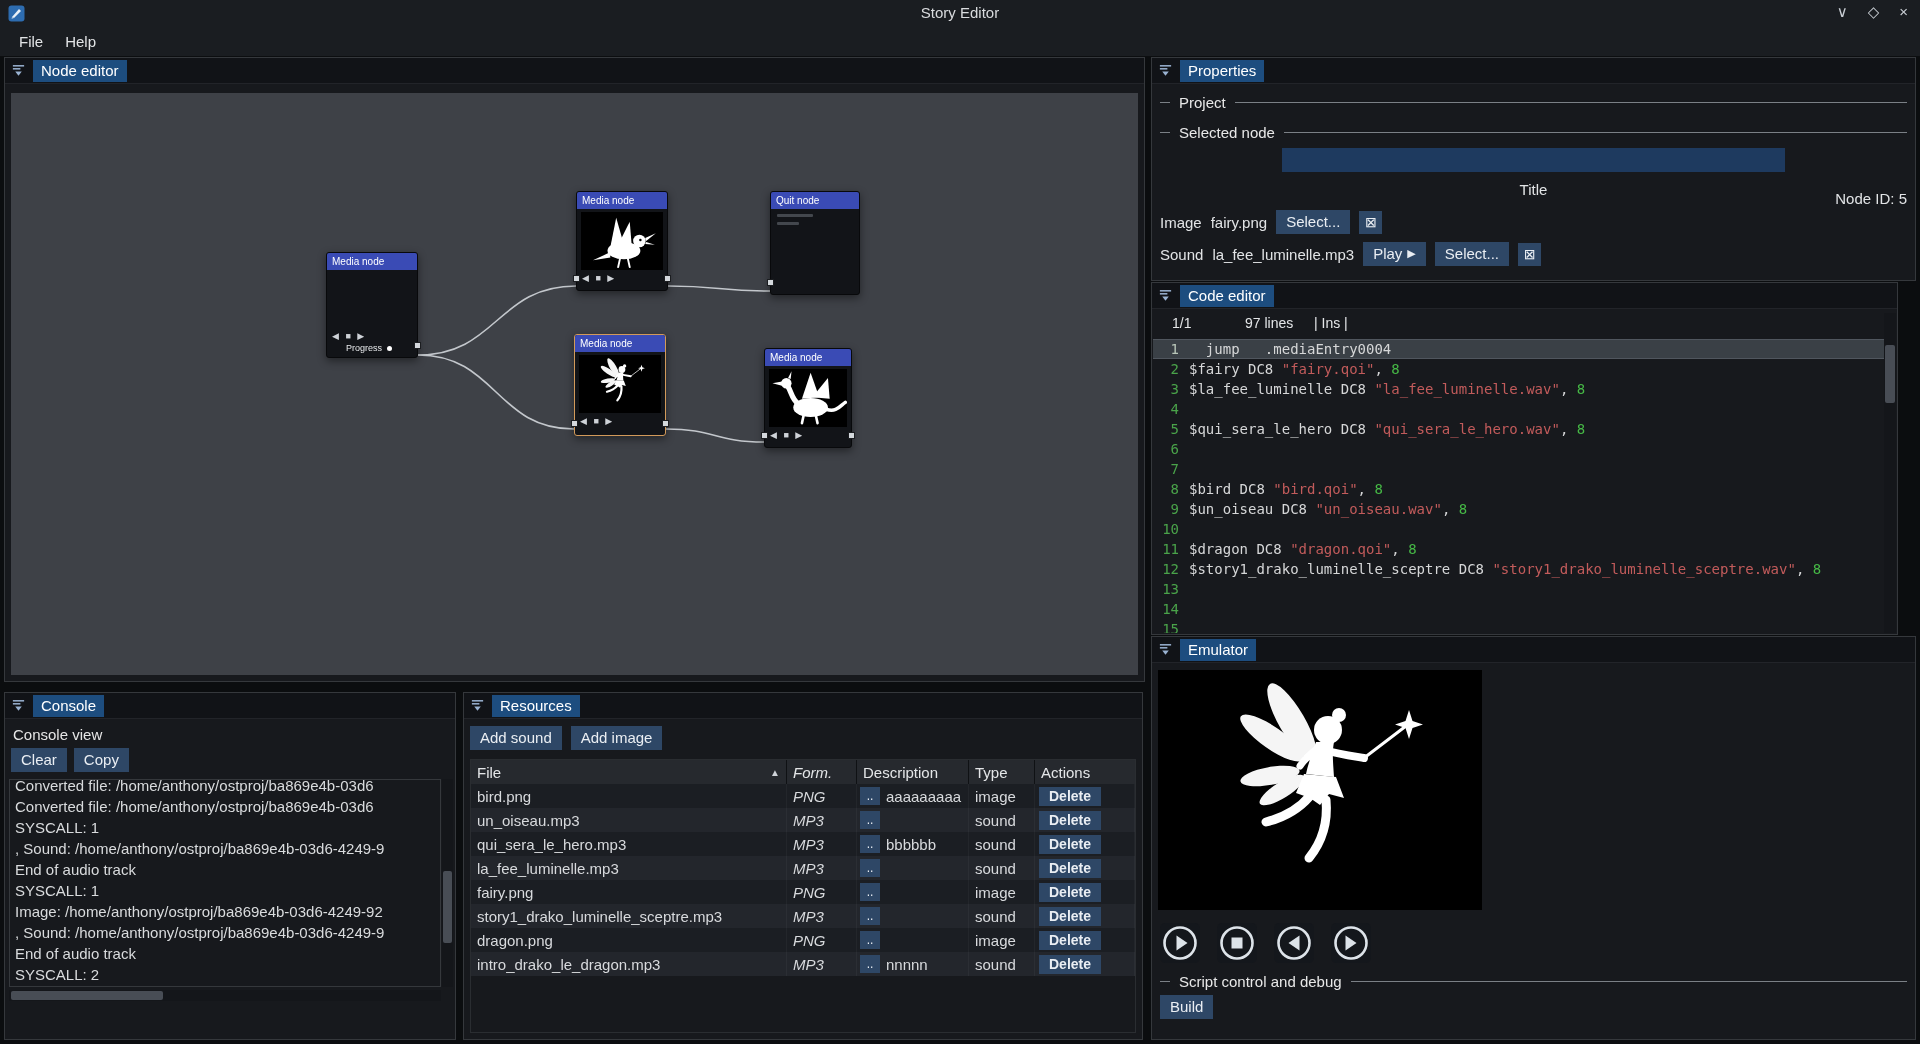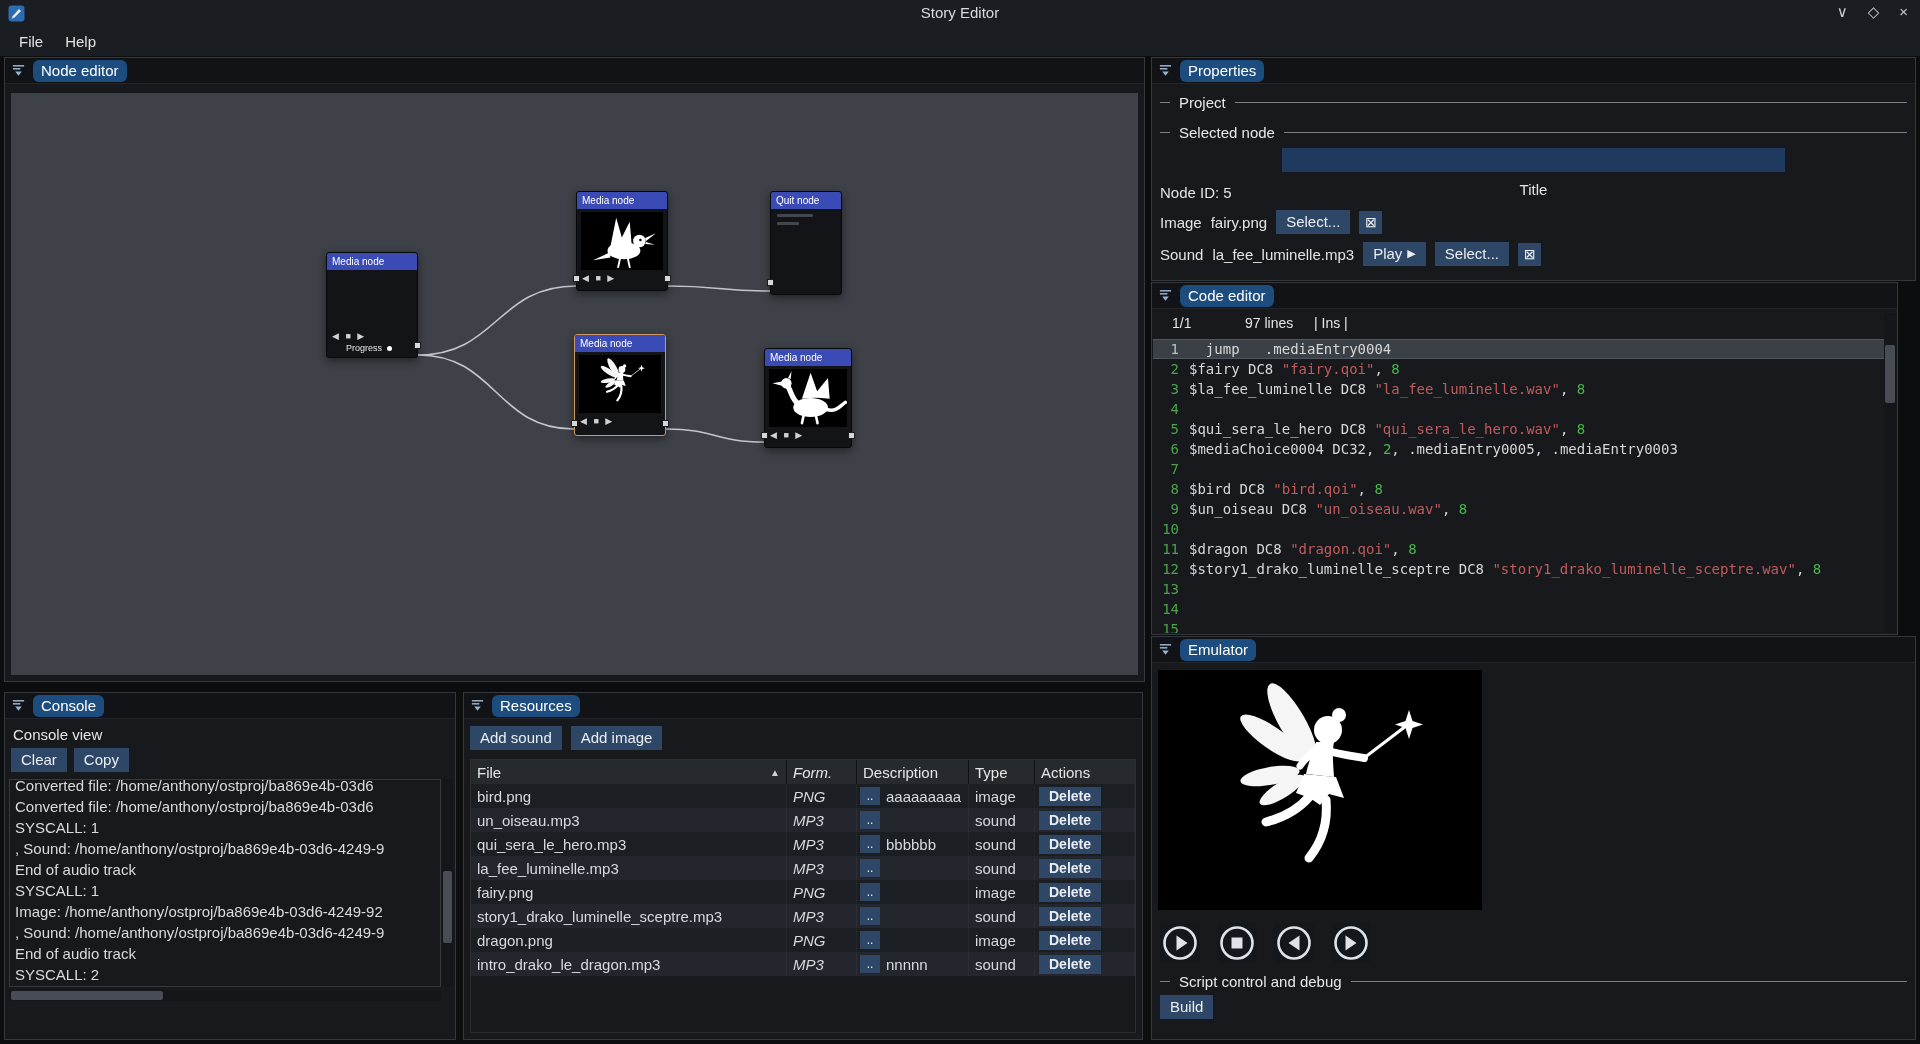--- a/index.html
+++ b/index.html
@@ -12,21 +12,21 @@
   .titlebar .title { position:absolute; left:0; right:0; top:4px; text-align:center; font-size:15px; color:#d9dbde; }
   .app-icon { position:absolute; left:8px; top:5px; width:17px; height:17px; }
   .win-controls { position:absolute; right:12px; top:3px; display:flex; gap:20px; font-size:15px; color:#c9ced4; }
   .win-controls span { cursor:default; }
   .menubar { position:absolute; top:27px; left:0; width:100%; height:30px; background:#1a1d21; display:flex; align-items:center; padding-left:8px; border-bottom:1px solid #0c0e10; }
   .menu-item { padding:4px 11px; font-size:15px; color:#e2e4e6; }
 
   
   .panel { position:absolute; background:#17191d; border:1px solid #35383c; }
   .panel-header { position:absolute; left:0; top:0; right:0; height:26px; background:#111317; display:flex; align-items:center; gap:7px; padding-left:6px; border-bottom:1px solid #222429; }
-  .panel-tab { background:var(--tab-accent,#1d4d7f); color:#fff; font-size:15px; padding:2px 8px 3px; white-space:nowrap;border-radius:6px; }
+  .panel-tab { background:var(--tab-accent,#1d4d7f); color:#fff; font-size:15px; padding:2px 8px 3px; white-space:nowrap; }
   .collapse-icon { width:15px; height:15px; flex:none; }
 
   #panel-node-editor { left:4px;  top:57px;  width:1141px; height:625px; }
   #panel-console     { left:4px;  top:692px; width:452px;  height:348px; }
   #panel-resources   { left:463px; top:692px; width:680px; height:348px; }
   #panel-properties  { left:1151px; top:57px; width:765px; height:224px; }
   #panel-code        { left:1151px; top:282px; width:747px; height:353px; }
   #panel-emulator    { left:1151px; top:636px; width:765px; height:404px; }
 
   
@@ -181,21 +181,21 @@
                   <path d="M46 48 L48 57"></path>
     </g>
     <circle cx="59" cy="29" r="1.3" fill="#000"></circle>
   </svg>
             </div>
             <div class="gnode-footer">◀ ■ ▶</div>
           </div>
           <span class="pin out"></span>
           <span class="pin in"></span>
         </div>
-        <div class="gnode" style="left: 759px; top: 98px; width: 72px; height: 104px;">
+        <div class="gnode" style="left: 759px; top: 98px; width: 90px; height: 104px;">
           <div class="gnode-header">Quit node</div>
           <div class="gnode-body" style="height: 85px;">
             <div class="mini-bar" style="width: 36px;"></div>
             <div class="mini-bar" style="width: 22px;"></div>
           </div>
           <span class="pin in"></span>
         </div>
         <div class="gnode selected" style="left: 563px; top: 241px; width: 92px; height: 102px;">
           <div class="gnode-header">Media node</div>
           <div class="gnode-body" style="height: 83px;">
@@ -267,21 +267,21 @@
     <path d="M4.5 9 L8 13.5 L11.5 9 Z" fill="#9ab3d2"></path>
   </svg></span>
       <span class="panel-tab">Properties</span>
     </div>
     <div class="prow group-row" style="top:36px;">Project</div>
     <div class="prow group-row" style="top:66px;">Selected node</div>
     <div class="prow" style="top:90px;flex-direction:column;">
       <input class="text-input" style="width: 503px;" value="">
       <span class="plabel">Title</span>
     </div>
-    <div class="prow" style="top:126px;">
+    <div class="prow" style="top:132px;justify-content:flex-end;">
       <span class="plabel">Node ID: 5</span>
     </div>
     <div class="prow" style="top:152px;">
       <span class="plabel">Image</span>
       <span class="pvalue">fairy.png</span>
       <button class="btn">Select...</button>
       <button class="iconbtn">⊠</button>
     </div>
     <div class="prow" style="top:184px;">
       <span class="plabel">Sound</span>
@@ -310,21 +310,21 @@
       <span style="left:20px">1/1</span>
       <span style="left:93px">97 lines</span>
       <span style="left:162px">| Ins |</span>
     </div>
     <div id="code-area">
         <div class="code-line selected"><span class="gutter">1</span><span class="code-text"><span class="tok-p">  jump   .mediaEntry0004</span></span></div>
         <div class="code-line"><span class="gutter">2</span><span class="code-text"><span class="tok-p">$fairy DC8 </span><span class="tok-s">"fairy.qoi"</span><span class="tok-p">, </span><span class="tok-n">8</span></span></div>
         <div class="code-line"><span class="gutter">3</span><span class="code-text"><span class="tok-p">$la_fee_luminelle DC8 </span><span class="tok-s">"la_fee_luminelle.wav"</span><span class="tok-p">, </span><span class="tok-n">8</span></span></div>
         <div class="code-line"><span class="gutter">4</span><span class="code-text"></span></div>
         <div class="code-line"><span class="gutter">5</span><span class="code-text"><span class="tok-p">$qui_sera_le_hero DC8 </span><span class="tok-s">"qui_sera_le_hero.wav"</span><span class="tok-p">, </span><span class="tok-n">8</span></span></div>
-        <div class="code-line"><span class="gutter">6</span><span class="code-text"><span class="tok-p">$mediaChoice0004 DC32, </span><span class="tok-n">2</span><span class="tok-p">, .mediaEntry0005, .mediaEntry0003</span></span></div>
+        <div class="code-line"><span class="gutter">6</span></div>
         <div class="code-line"><span class="gutter">7</span><span class="code-text"></span></div>
         <div class="code-line"><span class="gutter">8</span><span class="code-text"><span class="tok-p">$bird DC8 </span><span class="tok-s">"bird.qoi"</span><span class="tok-p">, </span><span class="tok-n">8</span></span></div>
         <div class="code-line"><span class="gutter">9</span><span class="code-text"><span class="tok-p">$un_oiseau DC8 </span><span class="tok-s">"un_oiseau.wav"</span><span class="tok-p">, </span><span class="tok-n">8</span></span></div>
         <div class="code-line"><span class="gutter">10</span><span class="code-text"></span></div>
         <div class="code-line"><span class="gutter">11</span><span class="code-text"><span class="tok-p">$dragon DC8 </span><span class="tok-s">"dragon.qoi"</span><span class="tok-p">, </span><span class="tok-n">8</span></span></div>
         <div class="code-line"><span class="gutter">12</span><span class="code-text"><span class="tok-p">$story1_drako_luminelle_sceptre DC8 </span><span class="tok-s">"story1_drako_luminelle_sceptre.wav"</span><span class="tok-p">, </span><span class="tok-n">8</span></span></div>
         <div class="code-line"><span class="gutter">13</span><span class="code-text"></span></div>
         <div class="code-line"><span class="gutter">14</span><span class="code-text"></span></div>
         <div class="code-line"><span class="gutter">15</span><span class="code-text"></span></div>
       </div>

